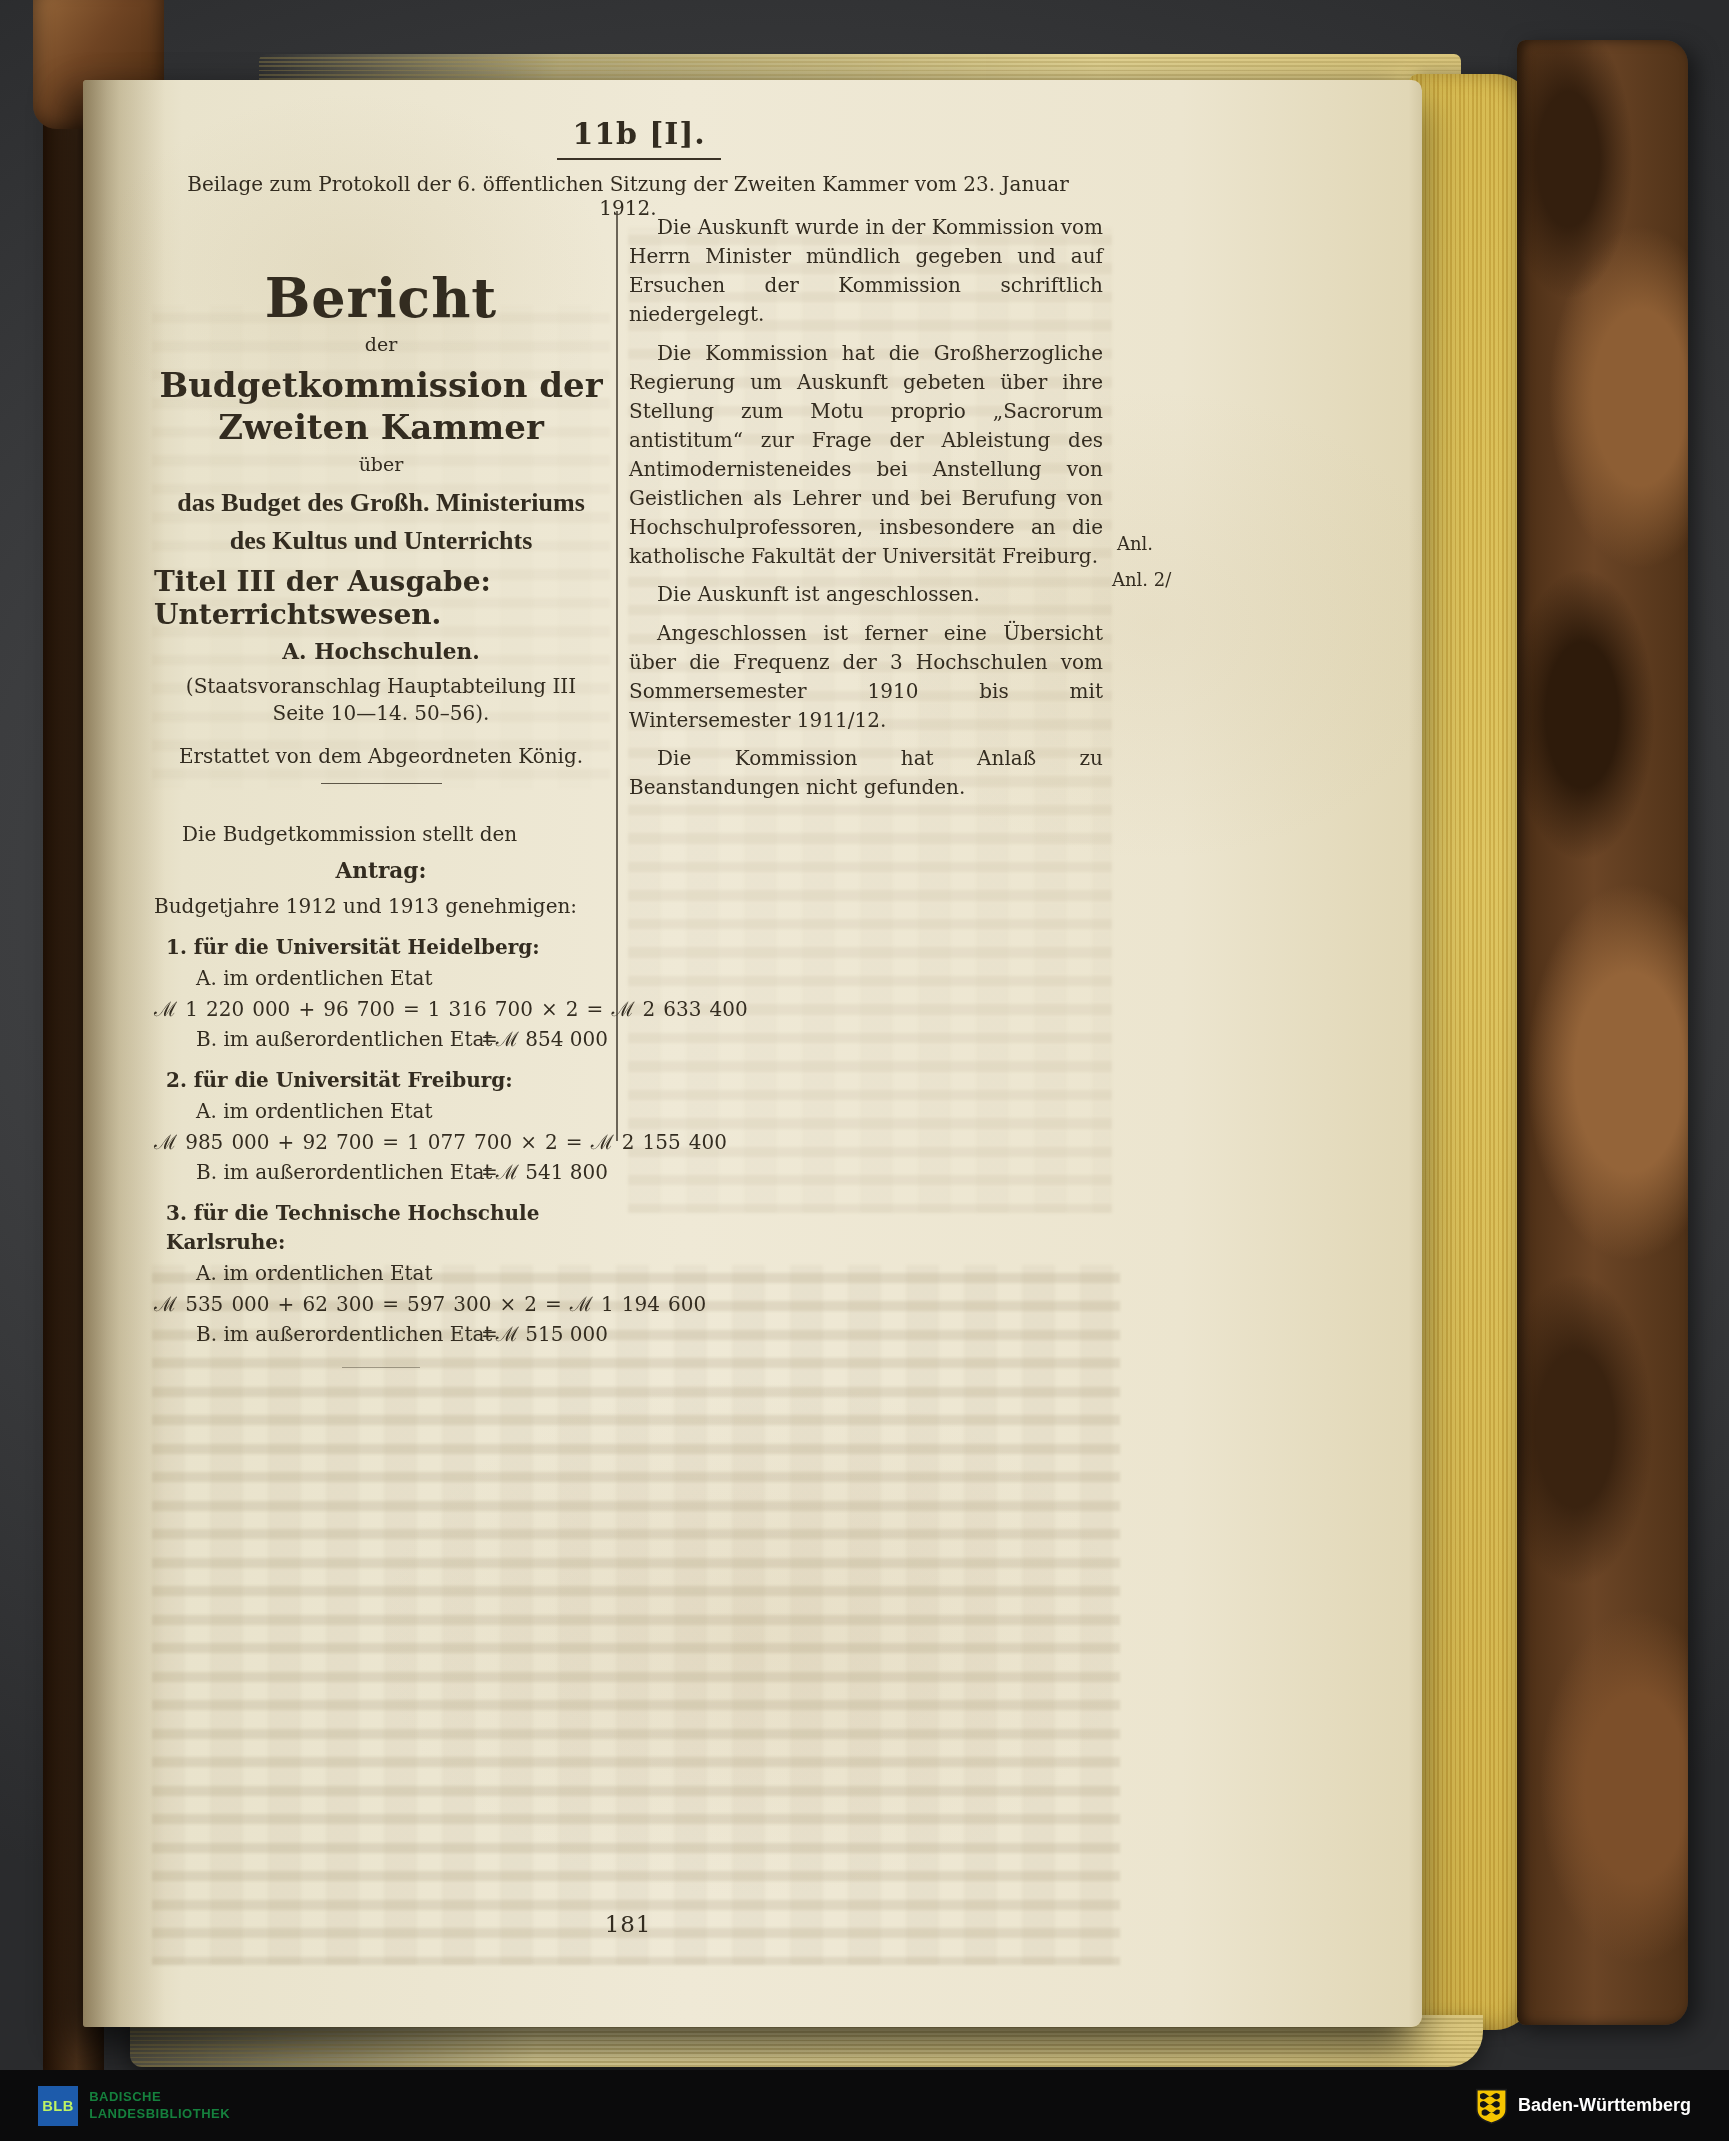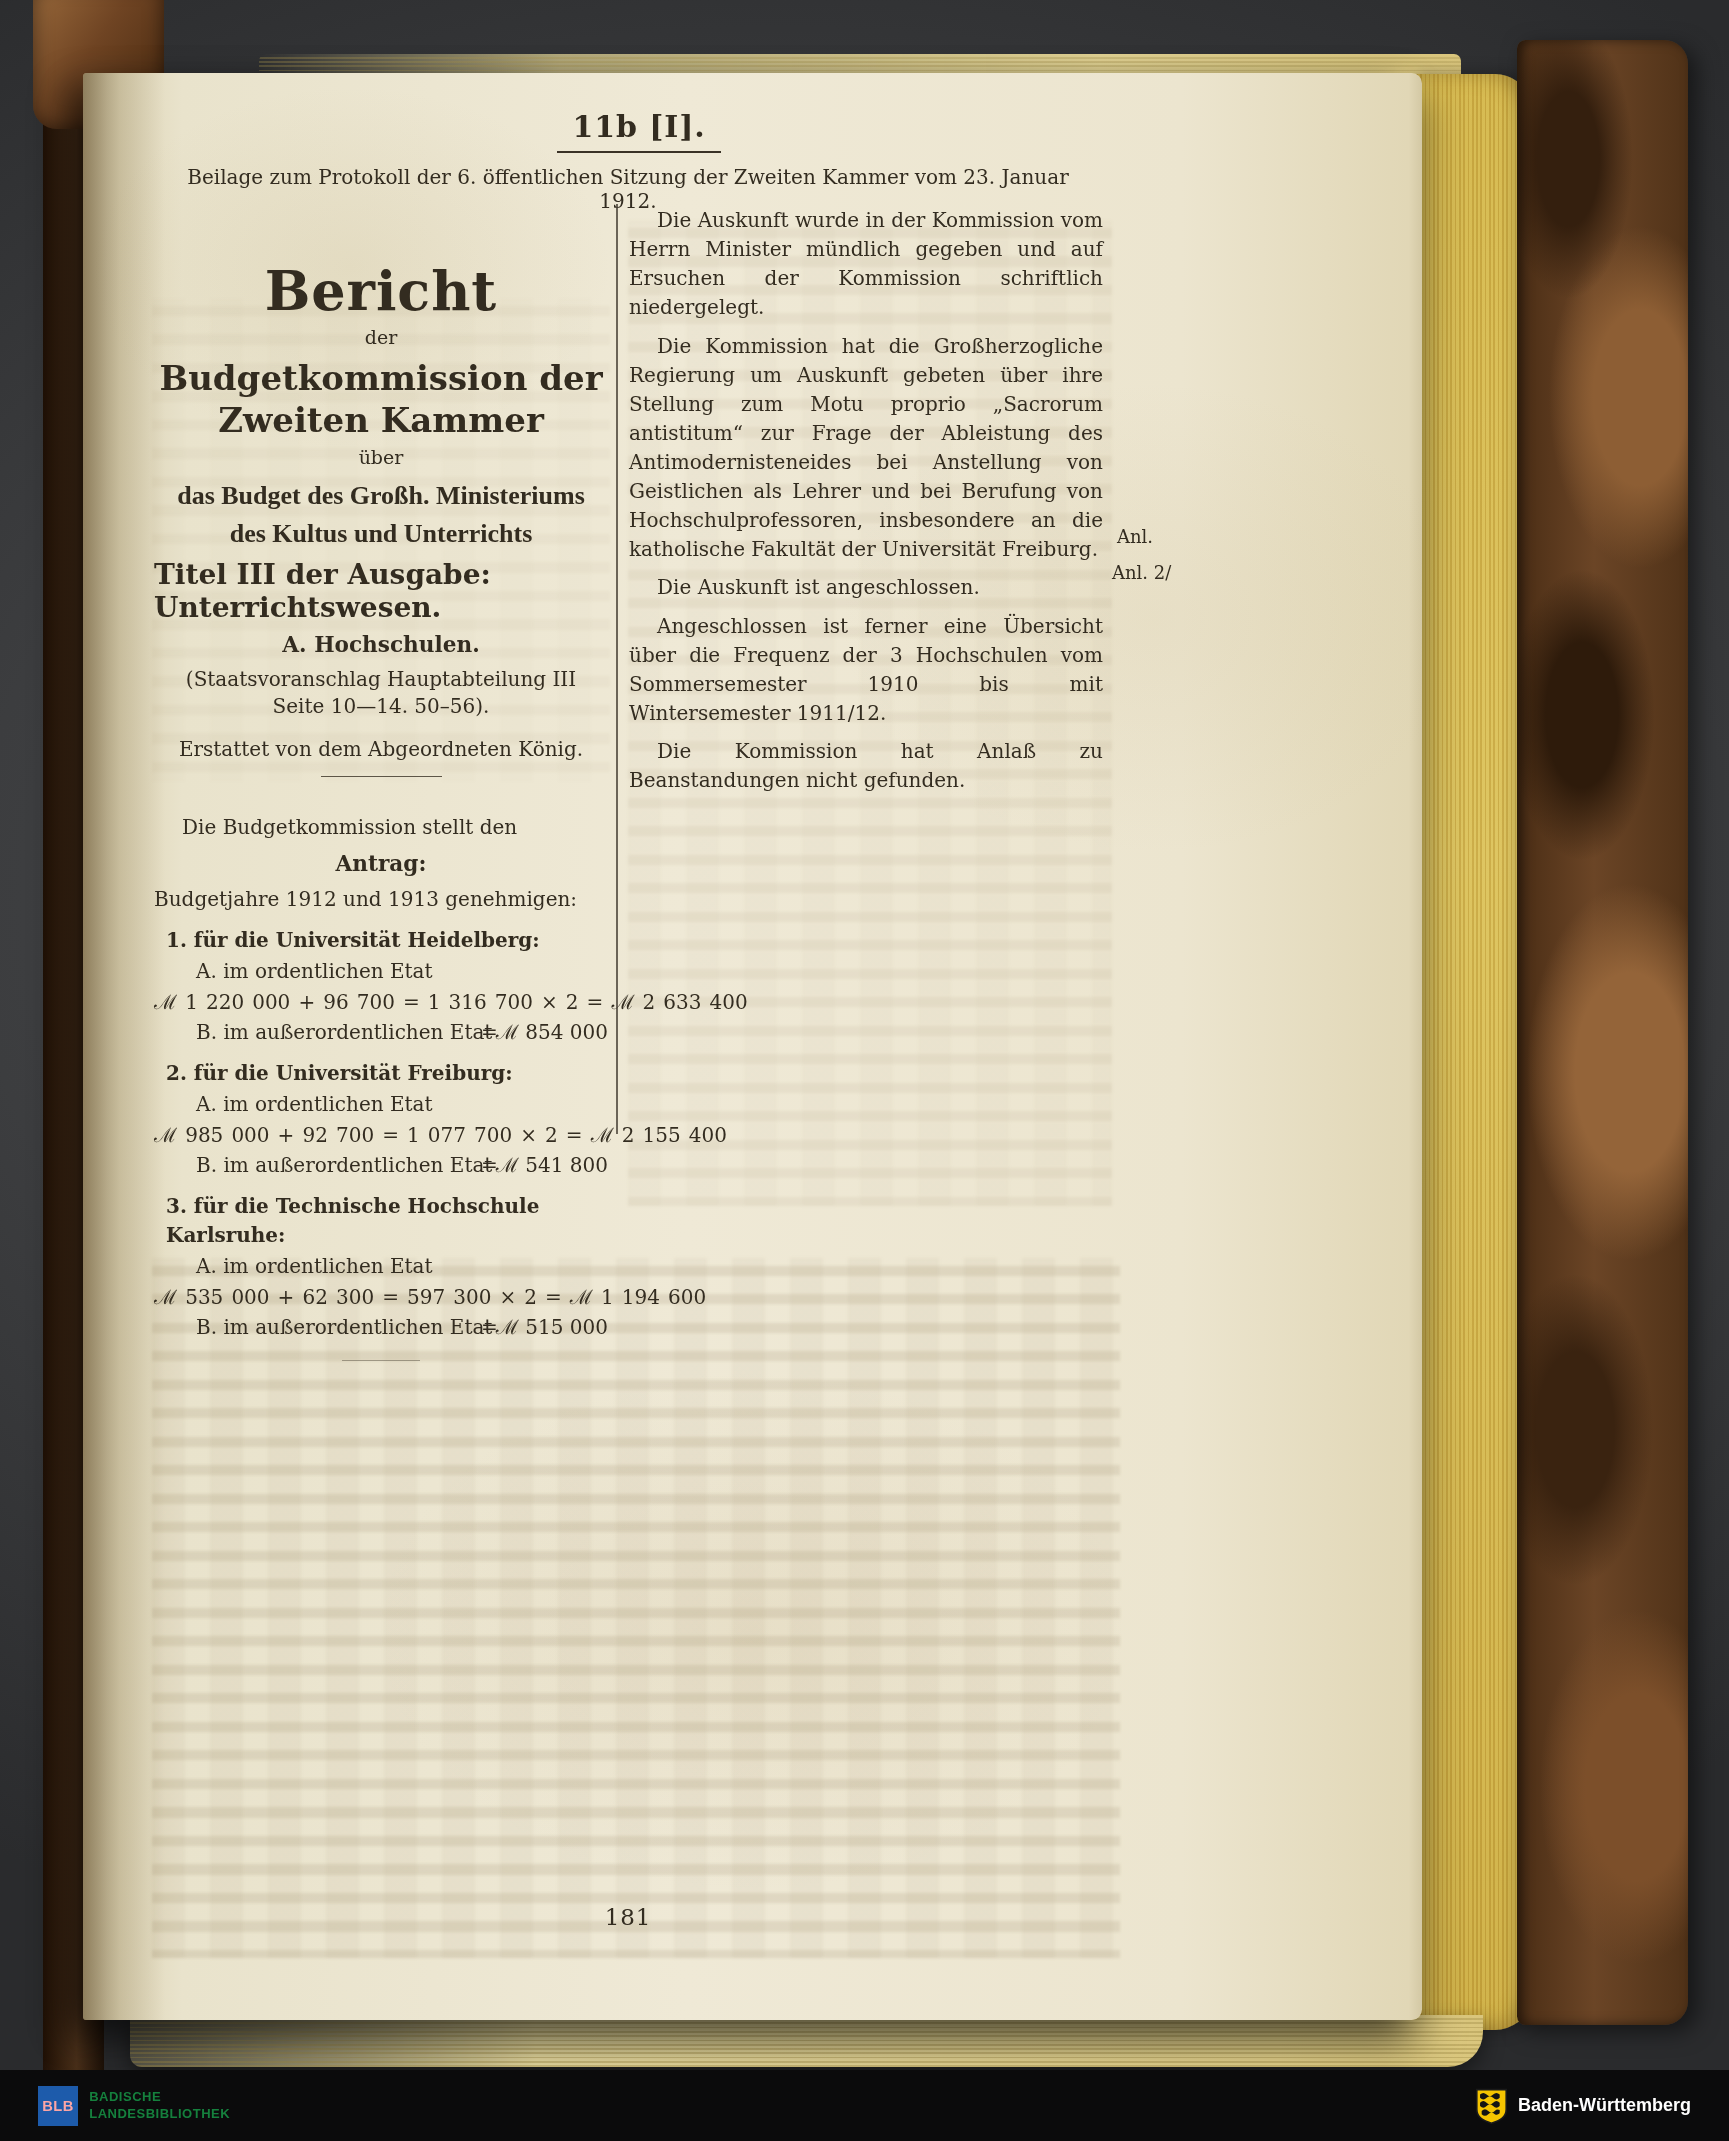--- a/index.html
+++ b/index.html
@@ -38,21 +38,21 @@
       radial-gradient(104px 225px at 30% 6%,  #341f0e 0 30%, transparent 62%),
       radial-gradient(138px 259px at 72% 18%, #8d5e34 0 34%, transparent 66%),
       radial-gradient(121px 242px at 38% 34%, #2e1b0b 0 30%, transparent 60%),
       radial-gradient(156px 285px at 66% 52%, #946439 0 35%, transparent 66%),
       radial-gradient(130px 259px at 34% 70%, #3a2310 0 30%, transparent 60%),
       radial-gradient(147px 268px at 70% 88%, #7c4f2a 0 35%, transparent 66%),
       linear-gradient(90deg,#4a2d15,#6b4526 45%,#503218);
     box-shadow: inset 5.2px 0 12px rgba(0,0,0,.5), 8.6px 7px 22.5px rgba(0,0,0,.5); }
 
   
-  .page { position:absolute; left:83px; top:73px; width:1339px; height:1947px;
+  .page { position:absolute; left:83px; top:80px; width:1339px; height:1947px;
     border-radius:3.5px 10.4px 10.4px 3.5px;
     background:linear-gradient(90deg,#c9bb97 0,#dcd2b2 24px,#e9e3cc 99px,#efe9d6 45%,#ece5cf 82%,#e1d7b6 99%,#d3c8a4 100%);
     box-shadow:-17.3px 12px 36px rgba(0,0,0,.45), 0 22.5px 45px rgba(0,0,0,.4); }
   .page::before { content:""; position:absolute; inset:0; pointer-events:none;
     background:
       radial-gradient(372px 259px at 20% 10%, rgba(186,168,120,.16), transparent 70%),
       radial-gradient(450px 337px at 80% 28%, rgba(196,178,130,.13), transparent 70%),
       radial-gradient(536px 372px at 50% 80%, rgba(187,167,118,.15), transparent 70%); }
   .gutter-shadow { position:absolute; left:0; top:0; width:82px; height:100%;
     background:linear-gradient(90deg, rgba(84,67,36,.5), rgba(120,103,64,.22) 45%, transparent); border-radius:3.5px 0 0 3.5px; }
@@ -101,21 +101,21 @@
   .right-col p { margin:0 0 9.5px 0; text-indent:28px; }
   .margin-note { position:absolute; font-size:18px; white-space:nowrap; }
   .mn1 { left:1034px; top:453px; }
   .mn2 { left:1029px; top:489px; }
 
   
   .footer-bar { position:absolute; left:0; bottom:0; width:1729px; height:71px; background:#0b0b0c;
     display:flex; align-items:center; justify-content:space-between; padding:0 38px; box-sizing:border-box;
     font-family:"Liberation Sans", sans-serif; }
   .blb-group { display:flex; align-items:center; gap:11.2px; }
-  .blb-mark { width:40px; height:40px; background:#1d5bab; color:#fca5a5; font-weight:bold; font-size:14.7px;
+  .blb-mark { width:40px; height:40px; background:#1d5bab; color:#bef264; font-weight:bold; font-size:14.7px;
     display:flex; align-items:center; justify-content:center; letter-spacing:0.4px; }
   .blb-name { color:#15803d; font-weight:bold; font-size:13px; line-height:16.4px; letter-spacing:0.5px; }
   .bw-group { display:flex; align-items:center; gap:10.4px; color:#fff; font-weight:bold; font-size:18px; }
   .bw-icon { width:33px; height:36px; display:block; }
 </style>
 </head>
 <body>
 
 <div class="stage">
 

